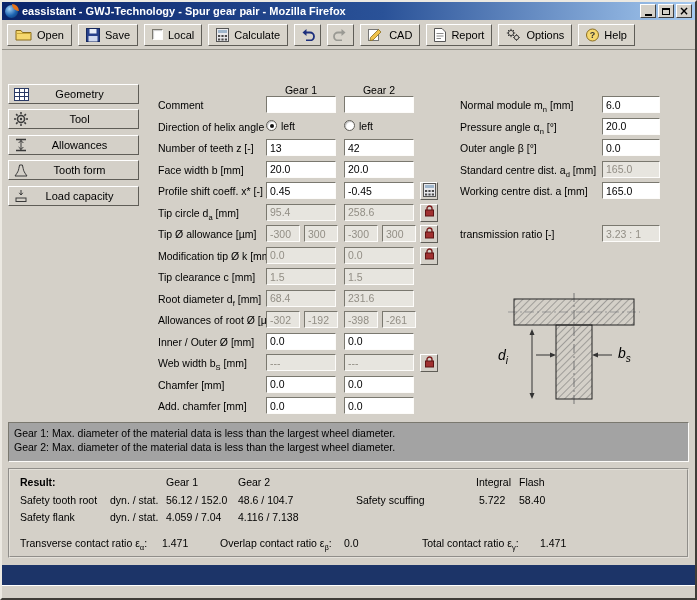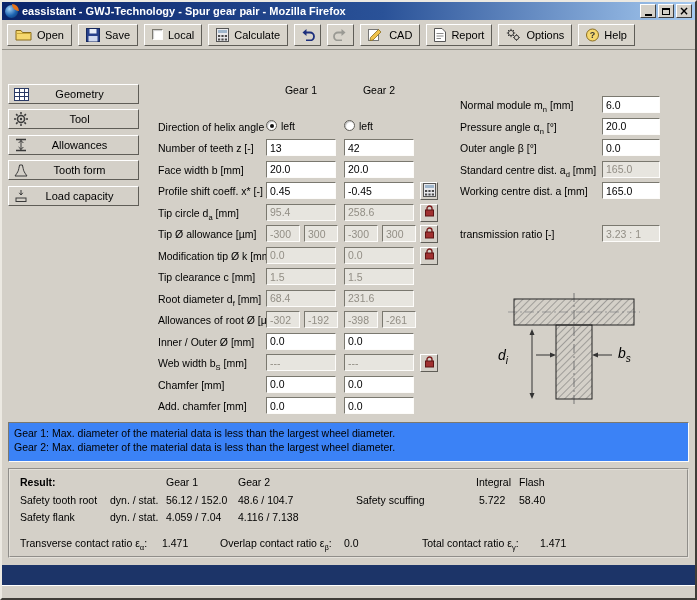--- a/index.html
+++ b/index.html
@@ -81,21 +81,21 @@
   .prow { position:absolute; left:0; height:21.5px; width:232px; }
   .plabel { position:absolute; left:0; top:4px; white-space:nowrap; font-size:10.5px; }
   .pfld { position:absolute; left:142px; top:1px; width:58px; height:17px; padding:1px 3px;
     background:#fff; font:10.5px "Liberation Sans",sans-serif;
     border:1px solid; border-color:#7a786f #fdfcfa #fdfcfa #7a786f; }
 
   .draw { position:absolute; left:486px; top:220px; width:166px; height:118px; }
   .dim-lbl { position:absolute; font-size:14px; font-style:italic; }
   .dim-l { left:10px; top:56px; } .dim-r { left:130px; top:54px; }
 
-  .msgbox { position:absolute; left:6px; top:351px; width:681px; height:40px; background:#3b82f6;
+  .msgbox { position:absolute; left:6px; top:351px; width:681px; height:40px; background:#a3a3a3;
     border:1px solid; border-color:#7a786f #fdfcfa #fdfcfa #7a786f; padding:3px 5px;
     line-height:14px; font-size:10.5px; }
 
   .results { position:absolute; left:6px; top:397px; width:681px; height:90px;
     border:2px groove #e4e1da; background:#d4d0c8; }
   .rs { position:absolute; white-space:nowrap; font-size:10.5px; }
   .rs.b { font-weight:bold; }
 
   .botdark { position:absolute; left:0; top:563px; right:0; height:20px; background:#1c3468; }
   .botgray { position:absolute; left:0; top:583px; right:0; height:13px; background:#d4d0c8;
@@ -271,20 +271,25 @@
             </svg>
           </span>
        <span class="sb-lb">Load capacity</span>
      </div>
       </div>
 
     <span class="hdr" style="left:262px;">Gear 1</span>
     <span class="hdr" style="left:340px;">Gear 2</span>
 
     <div id="form-rows">
+        <div class="frow" style="top:0px">
+          <span class="flabel">Comment</span>
+          <input class="fld f1" value="" style="">
+          <input class="fld f2" value="" style="">
+        </div>
         <div class="frow" style="top:21.5px">
           <span class="flabel">Direction of helix angle</span>
           <span class="radio-wrap p1">
            <span class="radio on"></span>
            <span>left</span>
          </span>
           <span class="radio-wrap p2">
            <span class="radio"></span>
            <span>left</span>
          </span>

